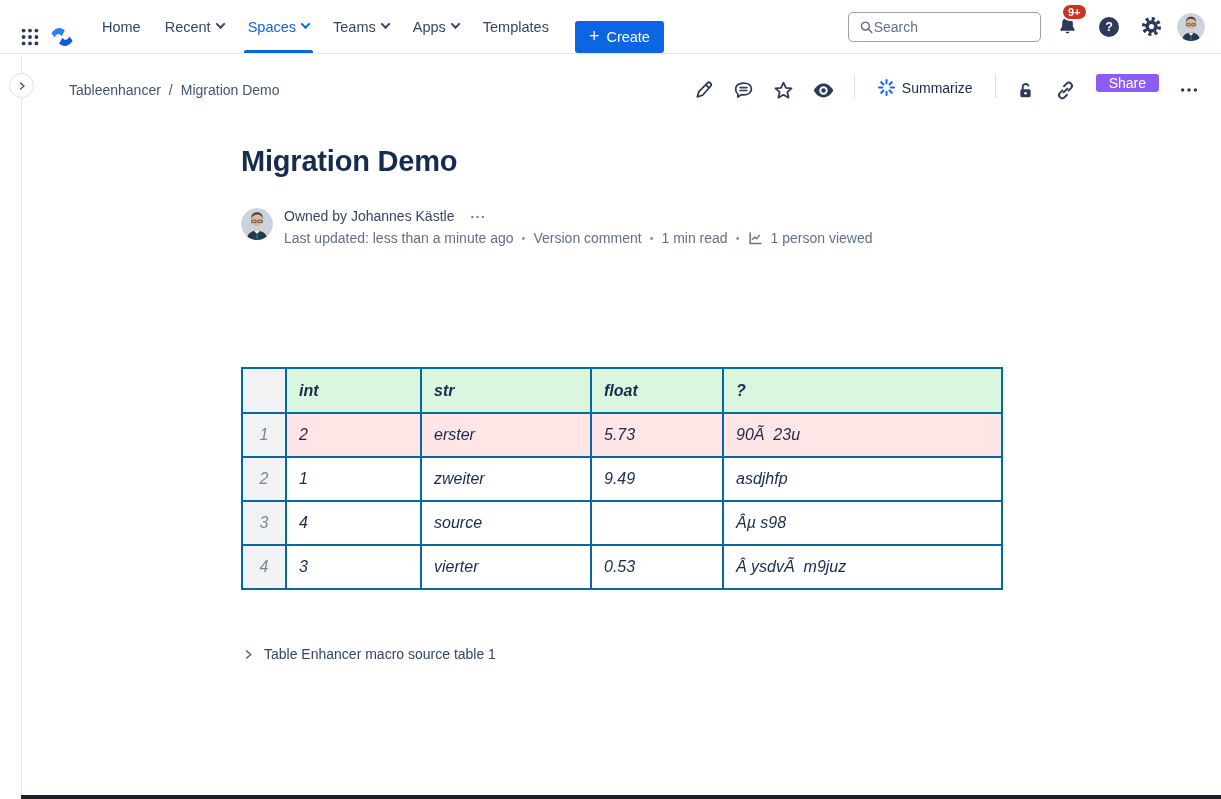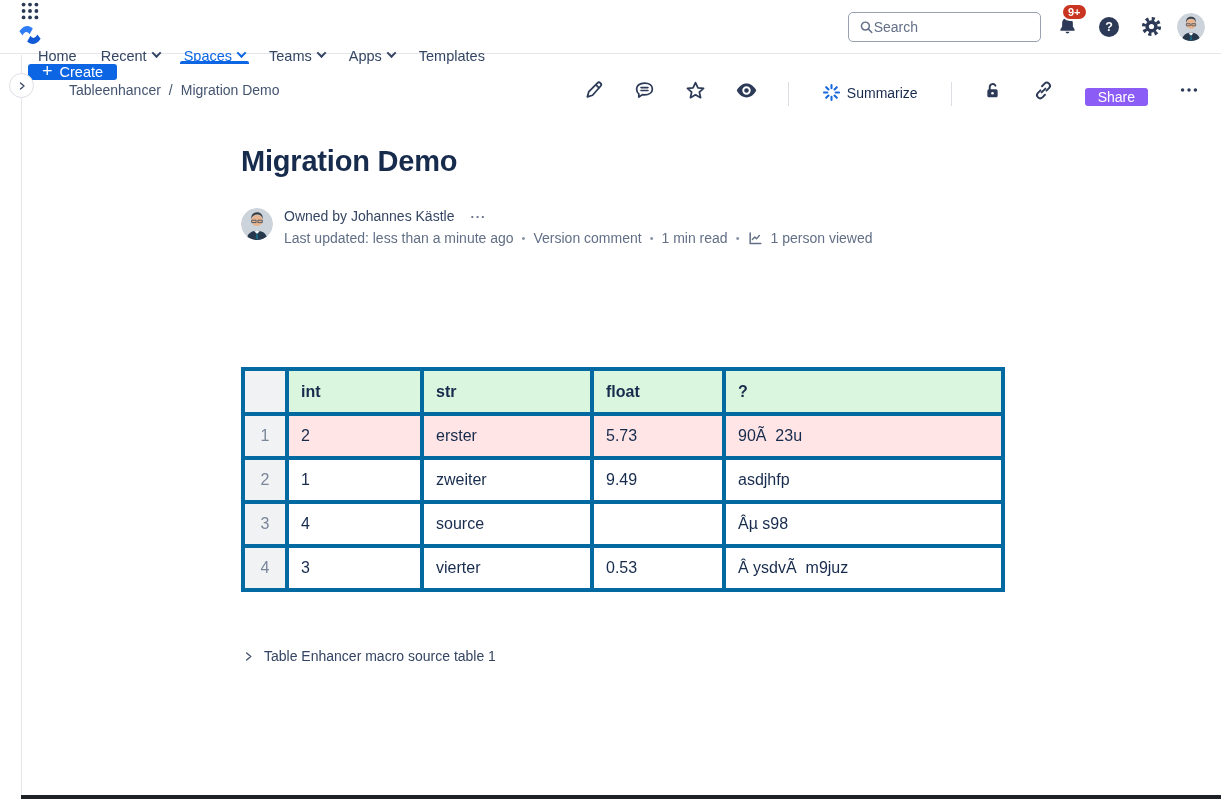--- a/index.html
+++ b/index.html
@@ -2,21 +2,21 @@
 <html style="--green: #daf6de; --pink: #ffe5e5;"><head>
 <meta charset="utf-8">
 <style>
   * { margin:0; padding:0; box-sizing:border-box; }
   html,body { width:1221px; height:799px; background:#fff; overflow:hidden;
     font-family:"Liberation Sans", sans-serif; color:#172b4d; }
 
   
   .topbar { position:relative; height:54px; border-bottom:1px solid #e4e6ea;
     display:flex; align-items:center; padding:0 16px 0 14px; background:#fff; }
-  .topbar-left { display:flex; align-items:flex-start; height:100%;flex-direction:column; }
+  .topbar-left { display:flex; align-items:flex-end; height:100%; }
   .icon-btn { display:flex; align-items:center; justify-content:center;
     width:32px; height:32px; border-radius:4px; cursor:pointer; background:none; border:none; }
   .nav { display:flex; align-items:center; height:100%; margin-left:12px; }
   .nav-item { display:flex; align-items:center; gap:6px; height:100%;
     padding:0 12px; font-size:14.5px; font-weight:500; color:#344563; cursor:pointer; position:relative; }
   .nav-item.active { color:#0c66e4; }
   .nav-item.active::after { content:""; position:absolute; left:8px; right:8px; bottom:0;
     height:3px; background:#0c66e4; border-radius:2px 2px 0 0; }
   .chev { width:7px; height:7px; border-right:2px solid currentColor; border-bottom:2px solid currentColor;
     transform:rotate(45deg) translate(-1px,-1px); margin-top:-3px; }
@@ -38,21 +38,21 @@
   
   .left-rail { position:absolute; top:55px; bottom:0; left:21px; width:1px; background:#e4e6ea; }
   .rail-btn { position:absolute; top:73px; left:9px; width:25px; height:25px; border-radius:50%;
     background:#fff; border:1px solid #dcdfe4; display:flex; align-items:center; justify-content:center;
     cursor:pointer; z-index:3; }
 
   
   .page-header { display:flex; align-items:center; padding:20px 16px 16px 48px; }
   .breadcrumb { font-size:14px; color:#44546f; display:flex; gap:8px; align-items:center; }
   .breadcrumb a { color:#44546f; text-decoration:none; cursor:pointer; }
-  .actions { margin-left:auto; display:flex; align-items:flex-end; gap:19px; }
+  .actions { margin-left:auto; display:flex; align-items:flex-start; gap:8px; }
   .act-btn { display:flex; align-items:center; justify-content:center; width:32px; height:32px;
     border-radius:4px; border:none; background:none; cursor:pointer; }
   .vdiv { width:1px; height:24px; background:#dcdfe4; margin:0 6px; }
   .summarize { display:flex; align-items:center; gap:6px; padding:4px 8px; border:none;
     background:none; font-size:14px; font-weight:500; color:#172b4d; cursor:pointer;
     font-family:"Liberation Sans", sans-serif; }
   .share-btn { background:#8b5cf6; color:#fff; border:none; border-radius:3px; height:18px;
     padding:0 13px; font-size:14px; font-weight:500; cursor:pointer; margin:0 6px;
     font-family:"Liberation Sans", sans-serif; }
 
@@ -65,22 +65,22 @@
   .byline-line1 { color:#344563; display:flex; align-items:center; gap:16px; }
   .more-dots { color:#626f86; letter-spacing:1px; font-weight:700; cursor:pointer; background:none; border:none; font-size:13px; }
   .byline-line2 { margin-top:6px; color:#626f86; display:flex; align-items:center; gap:8px; }
   .dot-sep { color:#8590a2; font-size:11px; }
   .meta-item { color:#626f86; }
 
   
   table { border-collapse:collapse; margin-top:121px; table-layout:fixed; width:760px; font-size:16px; }
   col.c-num { width:44px; } col.c-int { width:135px; } col.c-str { width:170px; }
   col.c-float { width:132px; } col.c-q { width:279px; }
-  th, td { border:4px solid #0369a1; height:44px; padding:8px 12px; text-align:left;
-    vertical-align:middle; color:#172b4d; font-weight:400; overflow:hidden; white-space:nowrap; }
+  th, td { border:2px solid #0369a1; height:44px; padding:8px 12px; text-align:left;
+    vertical-align:middle; color:#172b4d; font-weight:400; overflow:hidden; white-space:nowrap;font-style:italic; }
   thead th { height:45px; font-weight:700; }
   .numcol { background:#f1f2f4; color:#7a869a; text-align:center; padding:8px 4px; }
   .hdr-green { background:var(--green); }
   .row-pink td:not(.numcol) { background:var(--pink); }
   .row-footer td:not(.numcol) { background:#f1f2f4; }
 
   
   .expander { display:flex; align-items:center; gap:10px; margin-top:52px; font-size:14px;
     color:#344563; cursor:pointer; background:none; border:none; padding:4px 2px;
     font-family:"Liberation Sans", sans-serif; }

